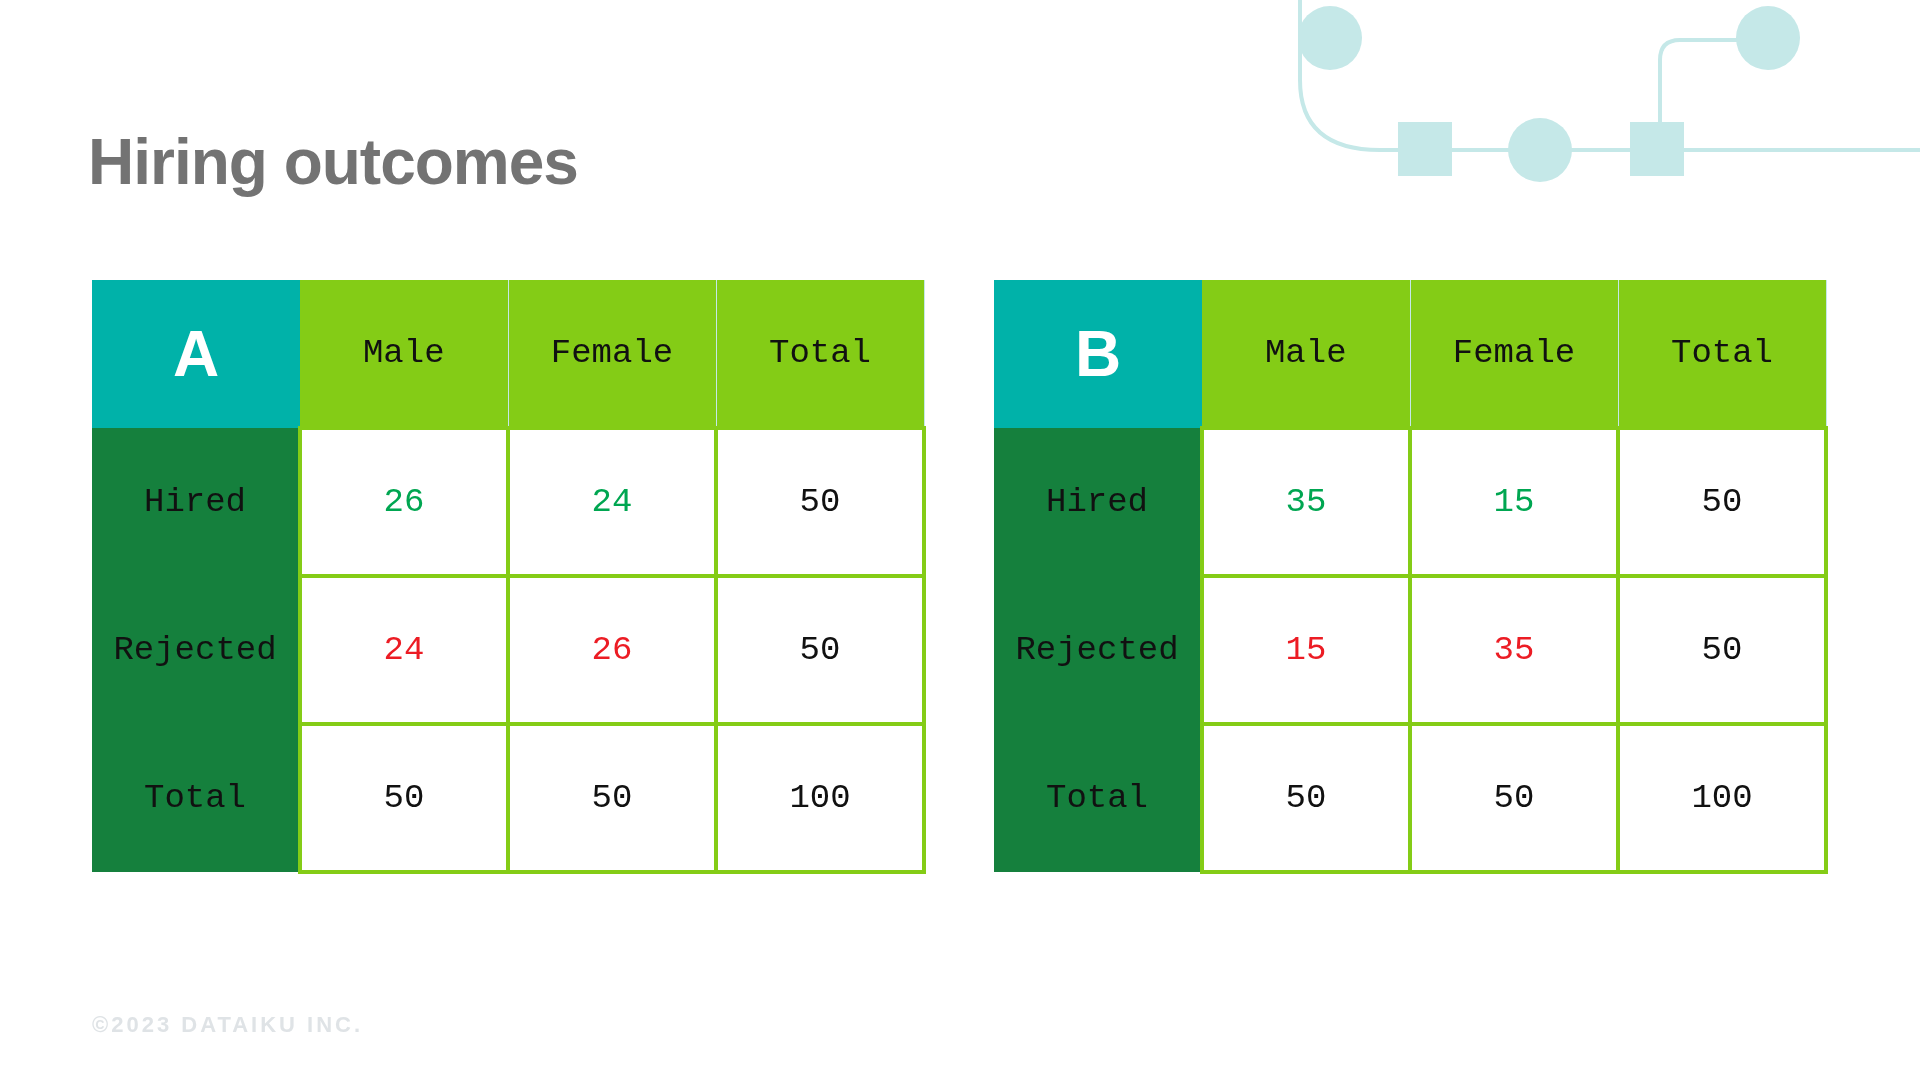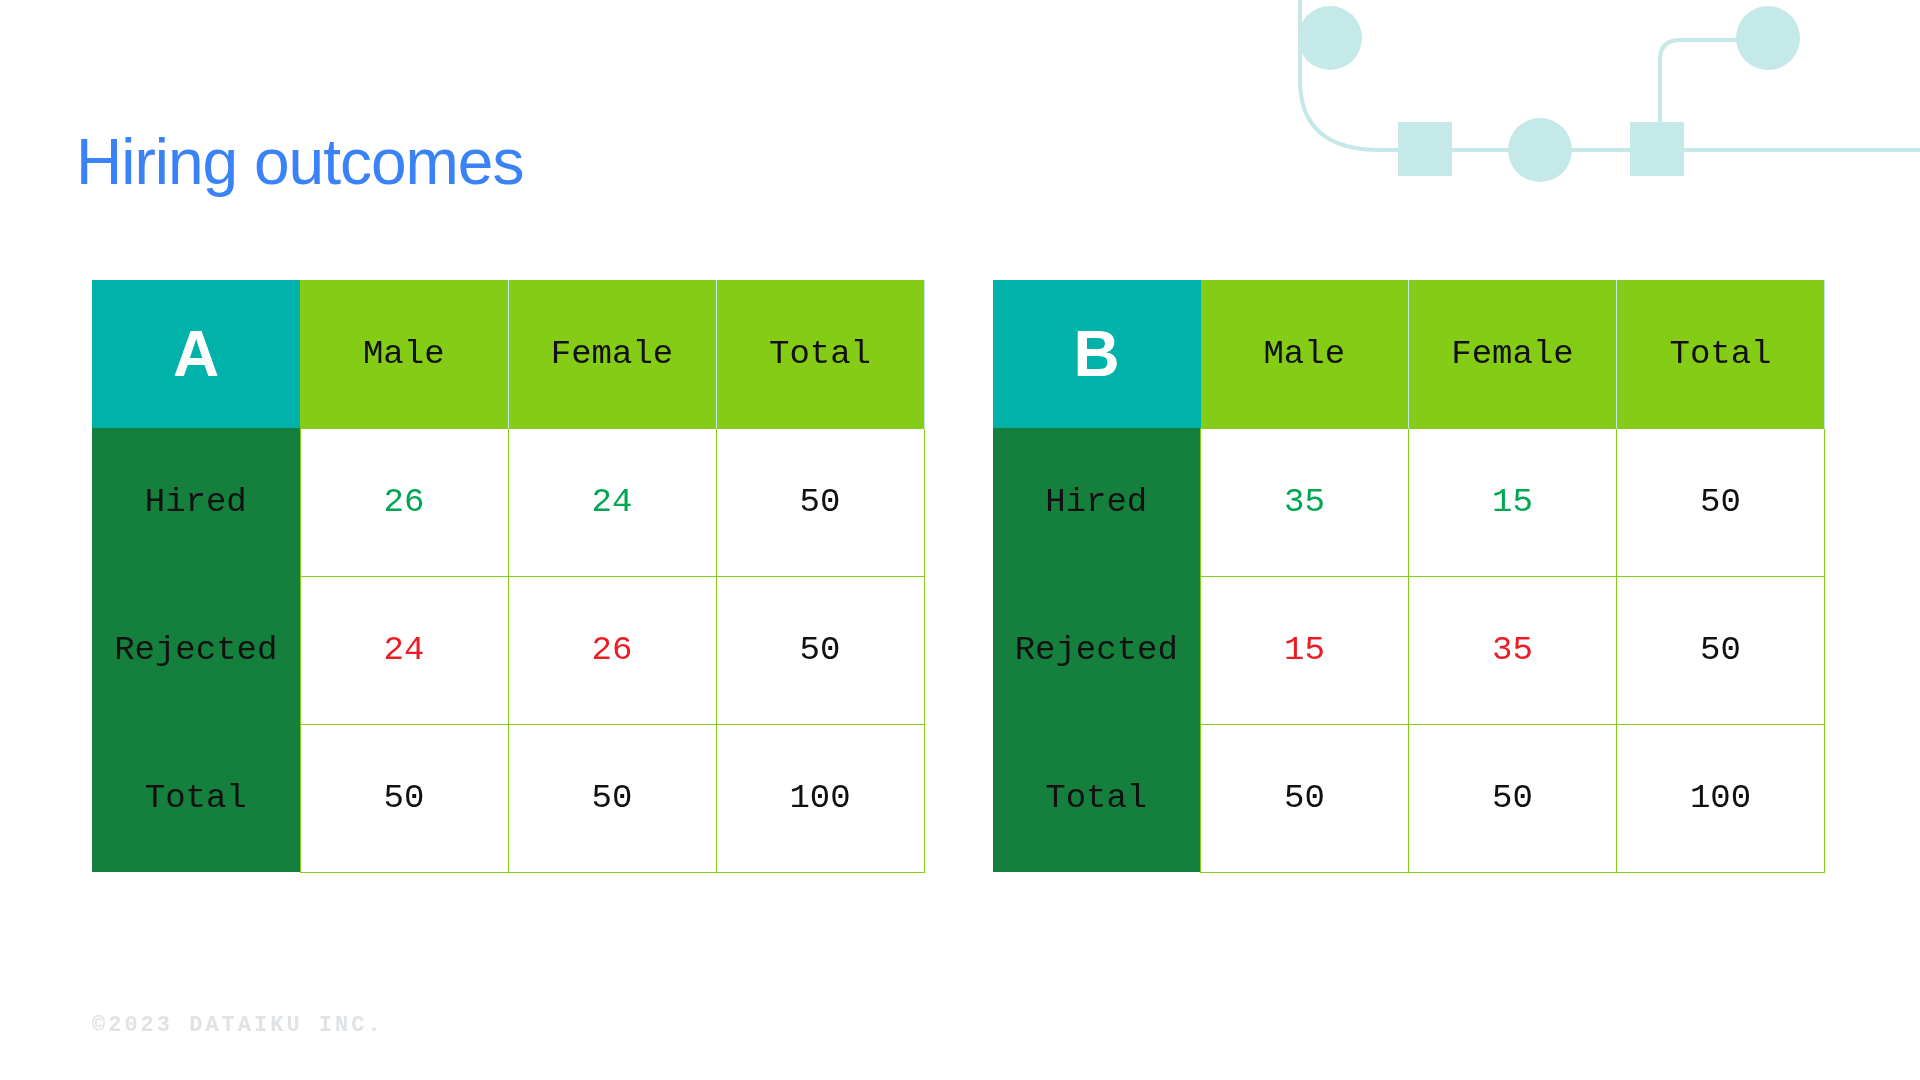--- a/index.html
+++ b/index.html
@@ -7,25 +7,25 @@
     width: 1920px;
     height: 1080px;
     background: #ffffff;
     font-family: 'Courier New', monospace;
     position: relative;
     overflow: hidden;
   }
   .title {
     position: absolute;
     top: 125px;
-    left: 76px;
+    left: 88px;
     font-family: -apple-system, 'Helvetica Neue', Arial, sans-serif;
-    font-weight: 400;
+    font-weight: 700;
     font-size: 64px;
-    color: #3b82f6;
+    color: #737373;
     letter-spacing: -1px;
   }
   .tables-wrap {
     position: absolute;
     top: 280px;
     left: 92px;
     display: flex;
     gap: 68px;
   }
   .tbl {
@@ -58,33 +58,33 @@
     color: #111;
     font-weight: 400;
     width: 208px;
     height: 148px;
   }
   .cell {
     background: #ffffff;
     color: #111;
     width: 208px;
     height: 148px;
-    border: 1px solid #84cc16;
+    border: 4px solid #84cc16;
   }
   .green { color: #00a651; }
   .red { color: #ec1c24; }
   .footer {
     position: absolute;
     bottom: 42px;
     left: 92px;
     color: #dfe3e6;
     font-size: 22px;
     letter-spacing: 3px;
     font-weight: 700;
-    font-family: Liberation Mono, monospace;
+    font-family: Liberation Sans, sans-serif;
   }
   .deco {
     position: absolute;
     top: 0;
     right: 0;
     width: 700px;
     height: 220px;
     pointer-events: none;
   }
 </style>

